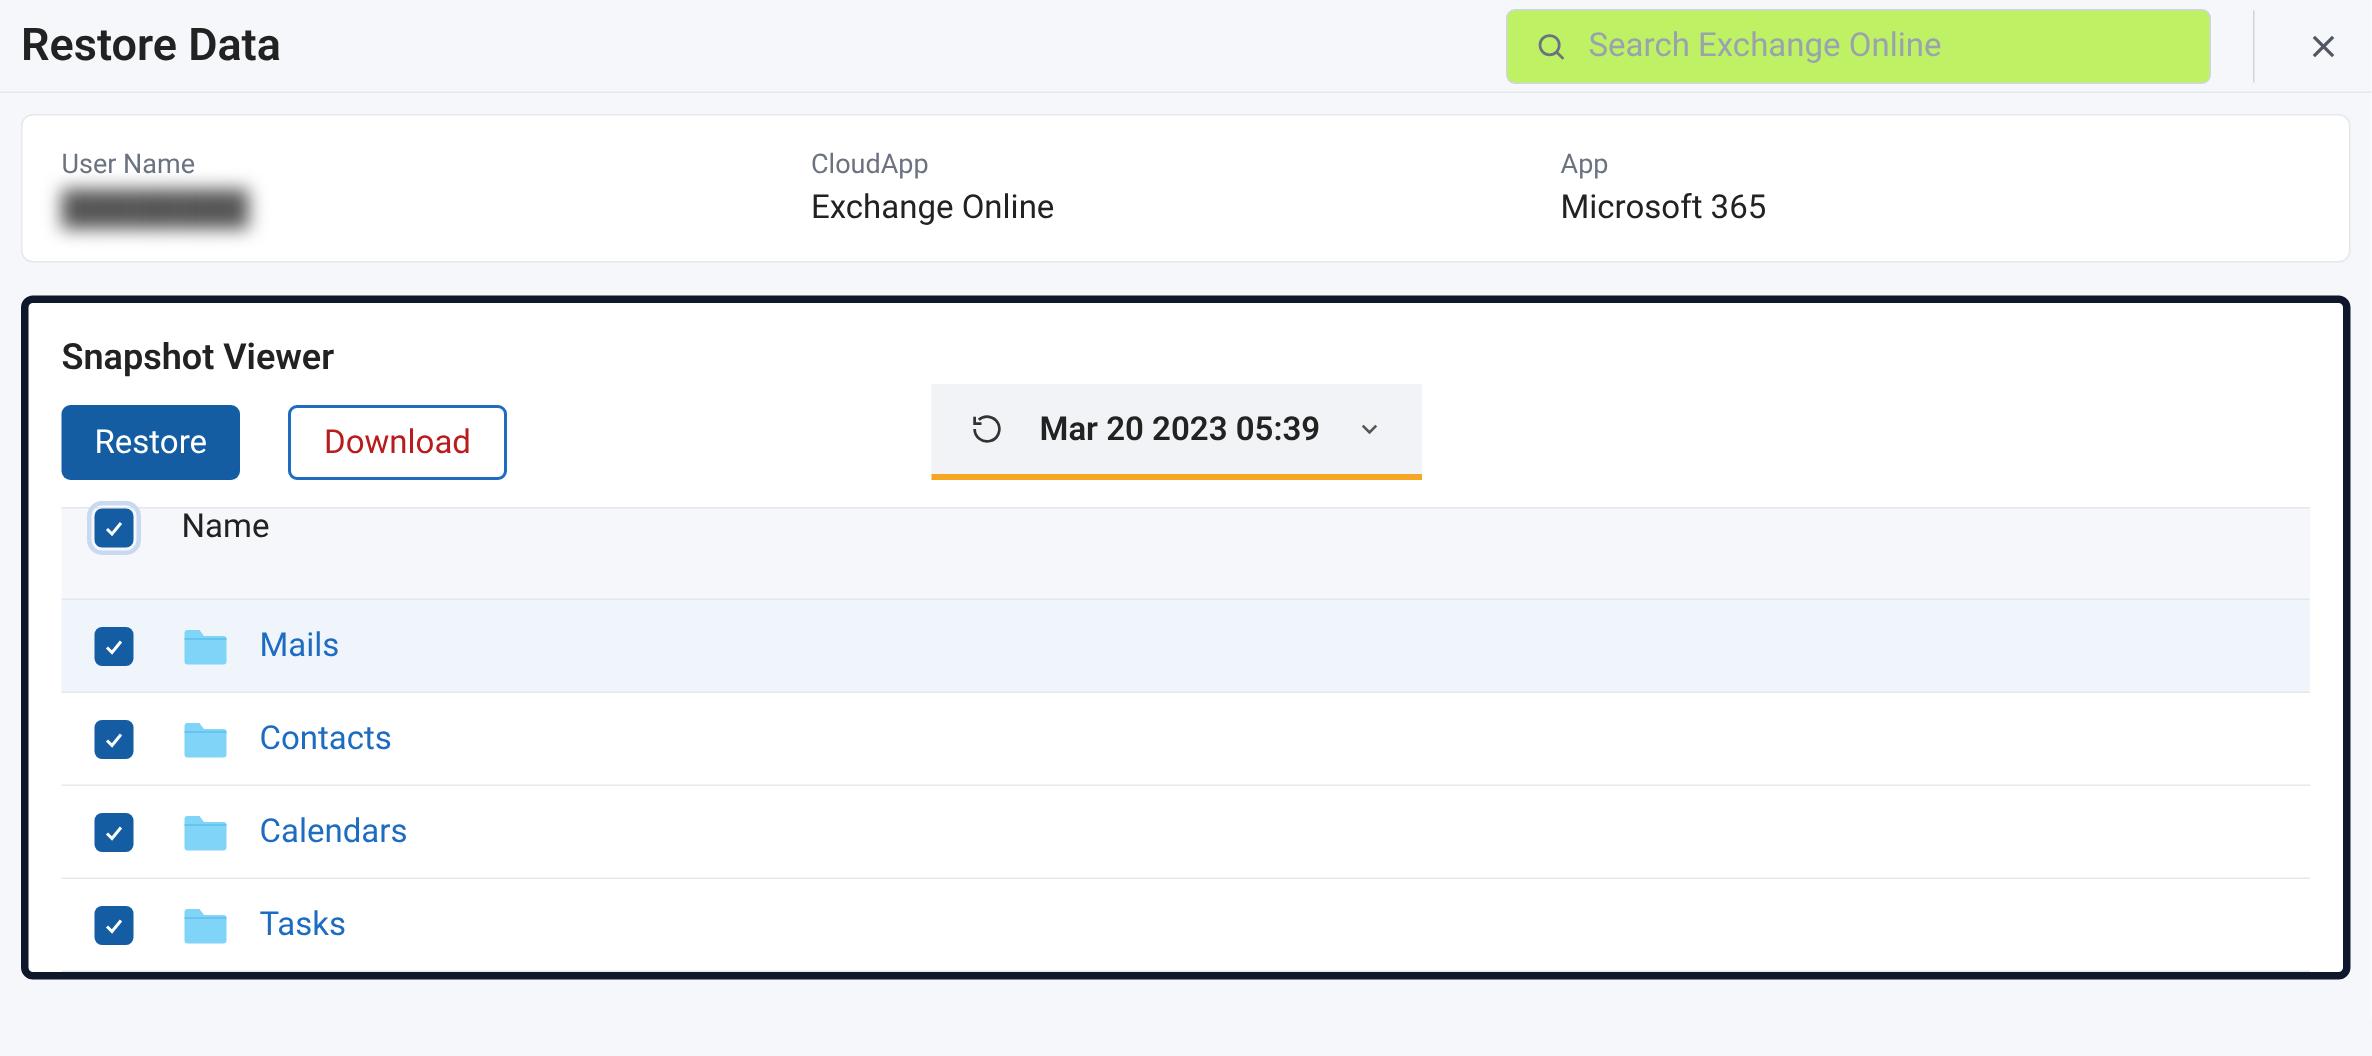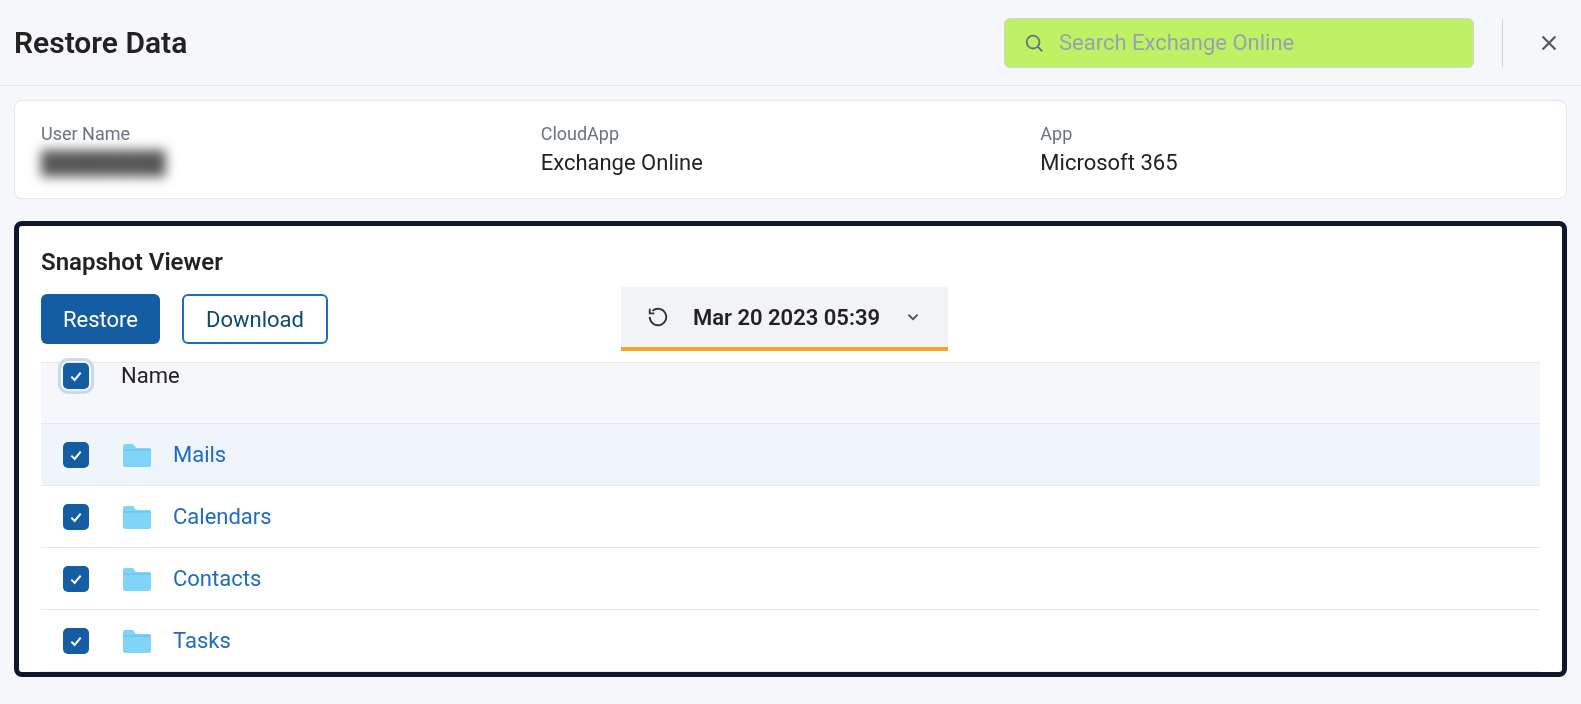--- a/index.html
+++ b/index.html
@@ -4,21 +4,21 @@
 <style>
   * { box-sizing: border-box; margin:0; padding:0; font-family: -apple-system, BlinkMacSystemFont, "Segoe UI", Roboto, "Helvetica Neue", Arial, sans-serif; }
   body { background:#f5f7fa; color:#222; width:1581px; height:704px; overflow:hidden; }
 
   
   .topbar {
     display:flex; align-items:center; justify-content:space-between;
     padding:12px 14px 12px 14px;
     border-bottom:1px solid #e4e7eb;
     background:#f5f7fa;
-    height:86px;
+    height:62px;
   }
   .topbar h1 { font-size:30px; font-weight:600; color:#222; }
   .topbar-right { display:flex; align-items:center; gap:28px; }
   .search-wrap {
     display:flex; align-items:center; gap:14px;
     width:470px; height:50px;
     border:1px solid #d0d5dd; border-radius:6px;
     background:#bef264; padding:0 18px;
   }
   .search-wrap svg { width:22px; height:22px; fill:none; stroke:#6b7280; stroke-width:2; }
@@ -43,24 +43,24 @@
   .info-value { font-size:22px; color:#222; }
   .blur-value { filter: blur(6px); display:inline-block; color:#555; font-size:22px; }
 
   
   .snapshot-card {
     margin-top:22px;
     background:#fff; border:5px solid #0f172a; border-radius:8px;
     padding:22px 22px 0 22px;
   }
   .snapshot-title { font-size:24px; font-weight:600; margin-bottom:18px; }
-  .toolbar-row { display:flex; align-items:center; gap:22px; margin-bottom:18px; position:relative; }
+  .toolbar-row { display:flex; align-items:flex-end; gap:32px; margin-bottom:18px; position:relative; }
   .btn { height:50px; padding:0 22px; border-radius:6px; font-size:22px; cursor:pointer; display:inline-flex; align-items:center; }
   .btn-primary { background:#155da2; color:#fff; border:none; }
-  .btn-outline { background:#fff; color:#0c4a6e; border:2px solid #1d6cc1; }
+  .btn-outline { background:#fff; color:#b91c1c; border:2px solid #1d6cc1; }
 
   .date-picker {
     display:flex; align-items:center; gap:24px;
     background:#f1f3f6; height:64px; padding:0 26px;
     border-bottom:4px solid #f5a623;
     position:absolute; left:580px;
   }
   .date-picker svg.refresh { width:22px; height:22px; fill:none; stroke:#333; stroke-width:2; }
   .date-picker .dp-text { font-size:22px; font-weight:600; color:#222; }
   .date-picker svg.chev { width:18px; height:18px; fill:none; stroke:#555; stroke-width:2.4; }
@@ -188,51 +188,51 @@
                   <polyline points="5 13 10 18 19 7"></polyline>
                 </svg>
               </div>
             </div>
             <div class="folder-ico">
               <svg viewBox="0 0 32 28">
                 <path d="M2 5 a2 2 0 0 1 2-2 h8 l3 4 h13 a2 2 0 0 1 2 2 v15 a2 2 0 0 1 -2 2 H4 a2 2 0 0 1 -2 -2 Z" fill="#7fd4f7"></path>
                 <path d="M2 9 h28" stroke="#5ec0ee" stroke-width="1"></path>
               </svg>
             </div>
+            <span class="row-name">Contacts</span>
+          </div>
+          <div class="trow">
+            <div class="check-wrap">
+              <div class="check">
+                <svg viewBox="0 0 24 24">
+                  <polyline points="5 13 10 18 19 7"></polyline>
+                </svg>
+              </div>
+            </div>
+            <div class="folder-ico">
+              <svg viewBox="0 0 32 28">
+                <path d="M2 5 a2 2 0 0 1 2-2 h8 l3 4 h13 a2 2 0 0 1 2 2 v15 a2 2 0 0 1 -2 2 H4 a2 2 0 0 1 -2 -2 Z" fill="#7fd4f7"></path>
+                <path d="M2 9 h28" stroke="#5ec0ee" stroke-width="1"></path>
+              </svg>
+            </div>
             <span class="row-name">Calendars</span>
           </div>
           <div class="trow">
             <div class="check-wrap">
               <div class="check">
                 <svg viewBox="0 0 24 24">
                   <polyline points="5 13 10 18 19 7"></polyline>
                 </svg>
               </div>
             </div>
             <div class="folder-ico">
               <svg viewBox="0 0 32 28">
                 <path d="M2 5 a2 2 0 0 1 2-2 h8 l3 4 h13 a2 2 0 0 1 2 2 v15 a2 2 0 0 1 -2 2 H4 a2 2 0 0 1 -2 -2 Z" fill="#7fd4f7"></path>
                 <path d="M2 9 h28" stroke="#5ec0ee" stroke-width="1"></path>
               </svg>
             </div>
-            <span class="row-name">Contacts</span>
-          </div>
-          <div class="trow">
-            <div class="check-wrap">
-              <div class="check">
-                <svg viewBox="0 0 24 24">
-                  <polyline points="5 13 10 18 19 7"></polyline>
-                </svg>
-              </div>
-            </div>
-            <div class="folder-ico">
-              <svg viewBox="0 0 32 28">
-                <path d="M2 5 a2 2 0 0 1 2-2 h8 l3 4 h13 a2 2 0 0 1 2 2 v15 a2 2 0 0 1 -2 2 H4 a2 2 0 0 1 -2 -2 Z" fill="#7fd4f7"></path>
-                <path d="M2 9 h28" stroke="#5ec0ee" stroke-width="1"></path>
-              </svg>
-            </div>
             <span class="row-name">Tasks</span>
           </div>
         </div>
     </div>
   </div>
 
 </div>
 
 </body></html>

